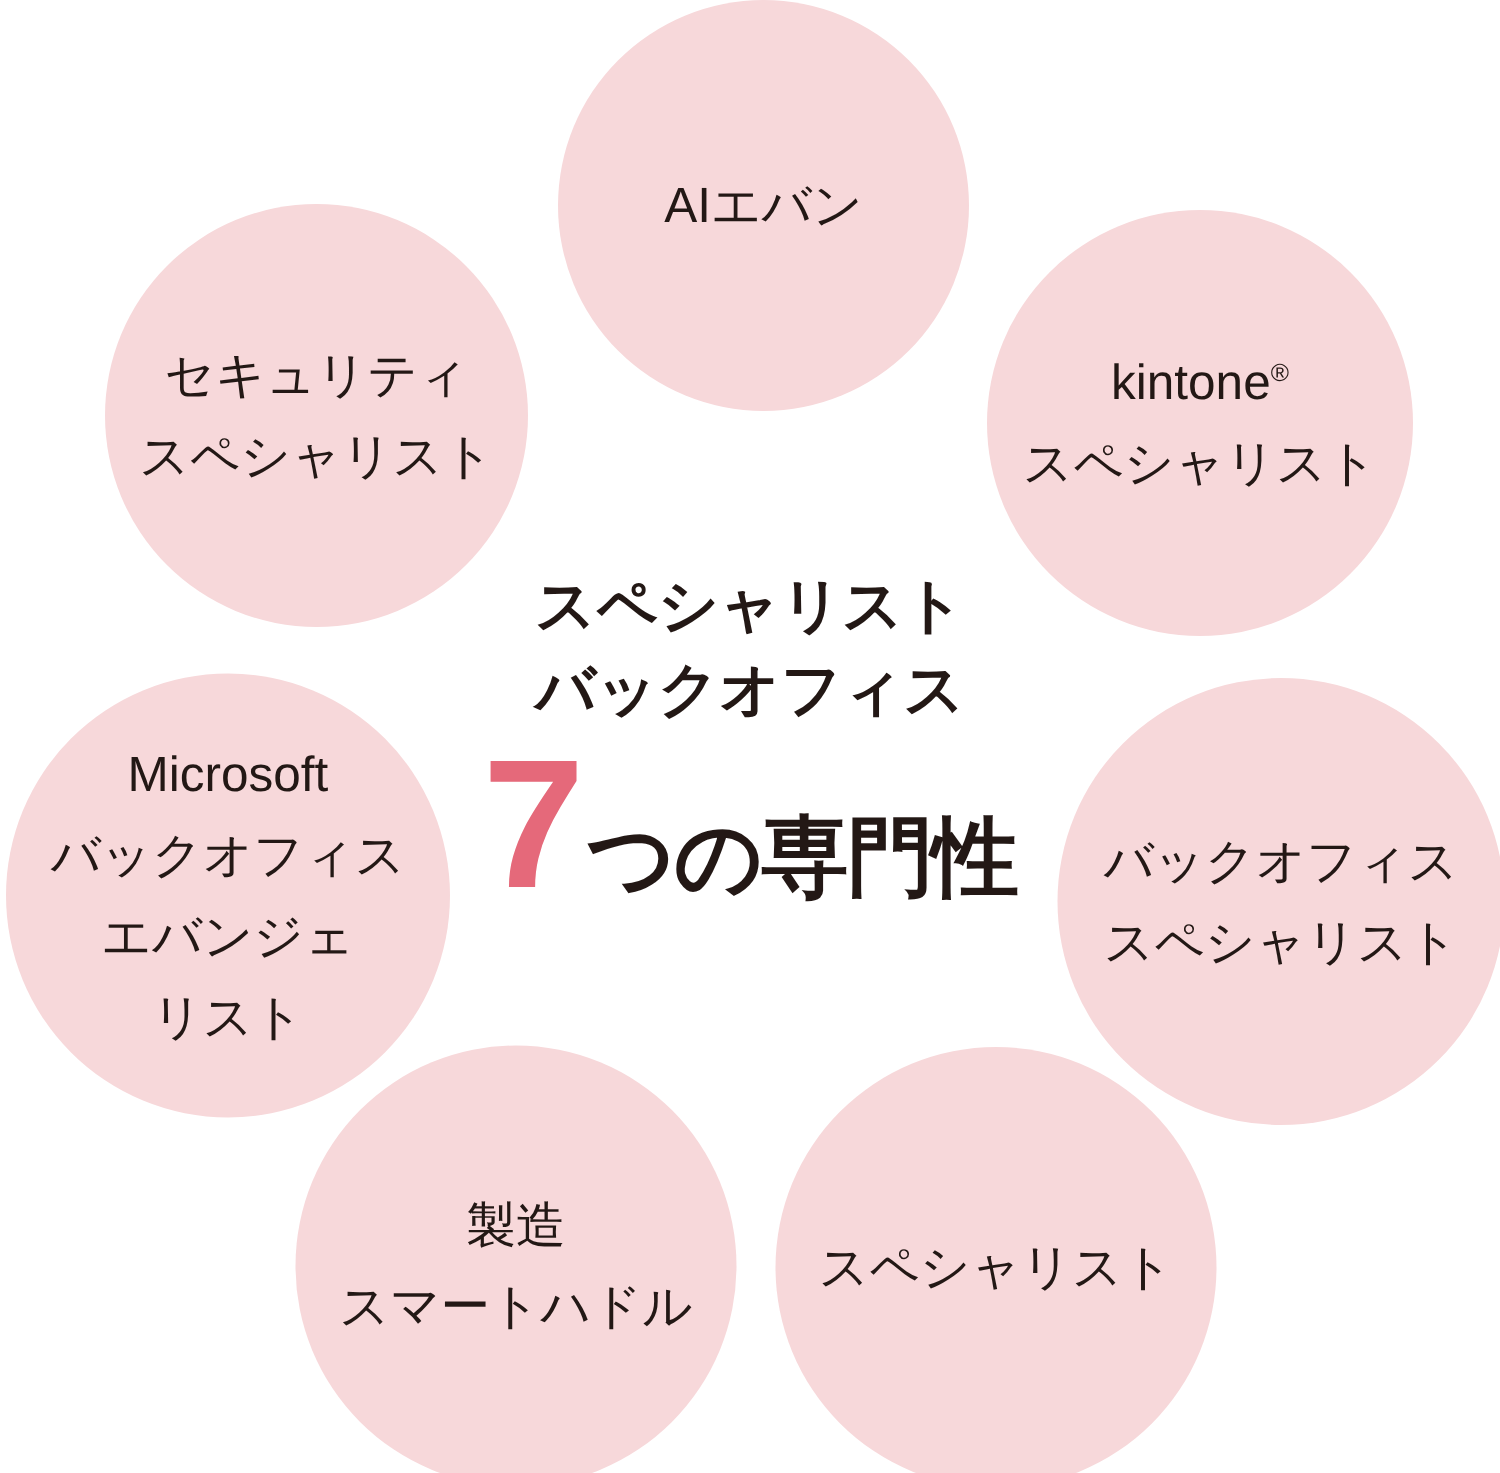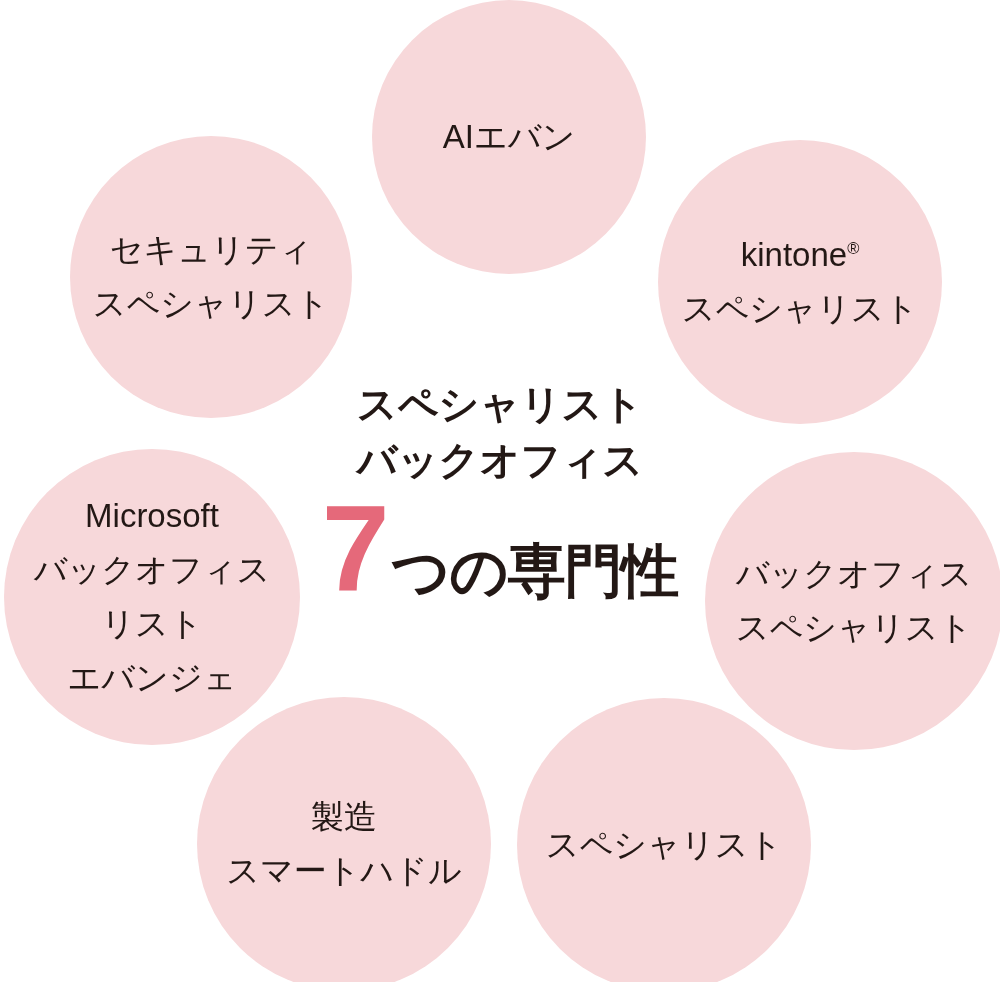--- a/index.html
+++ b/index.html
@@ -101,22 +101,22 @@
   </div>
 
   <div class="circle c-security">
     <div class="line">セキュリティ</div>
     <div class="line">スペシャリスト</div>
   </div>
 
   <div class="circle c-microsoft">
     <div class="line">Microsoft</div>
     <div class="line">バックオフィス</div>
+    <div class="line">エバンジェ</div>
     <div class="line">リスト</div>
-    <div class="line">エバンジェ</div>
   </div>
 
   <div class="circle c-backoffice">
     <div class="line">バックオフィス</div>
     <div class="line">スペシャリスト</div>
   </div>
 
   <div class="circle c-manufacturing">
     <div class="line">製造</div>
     <div class="line">スマートハドル</div>

